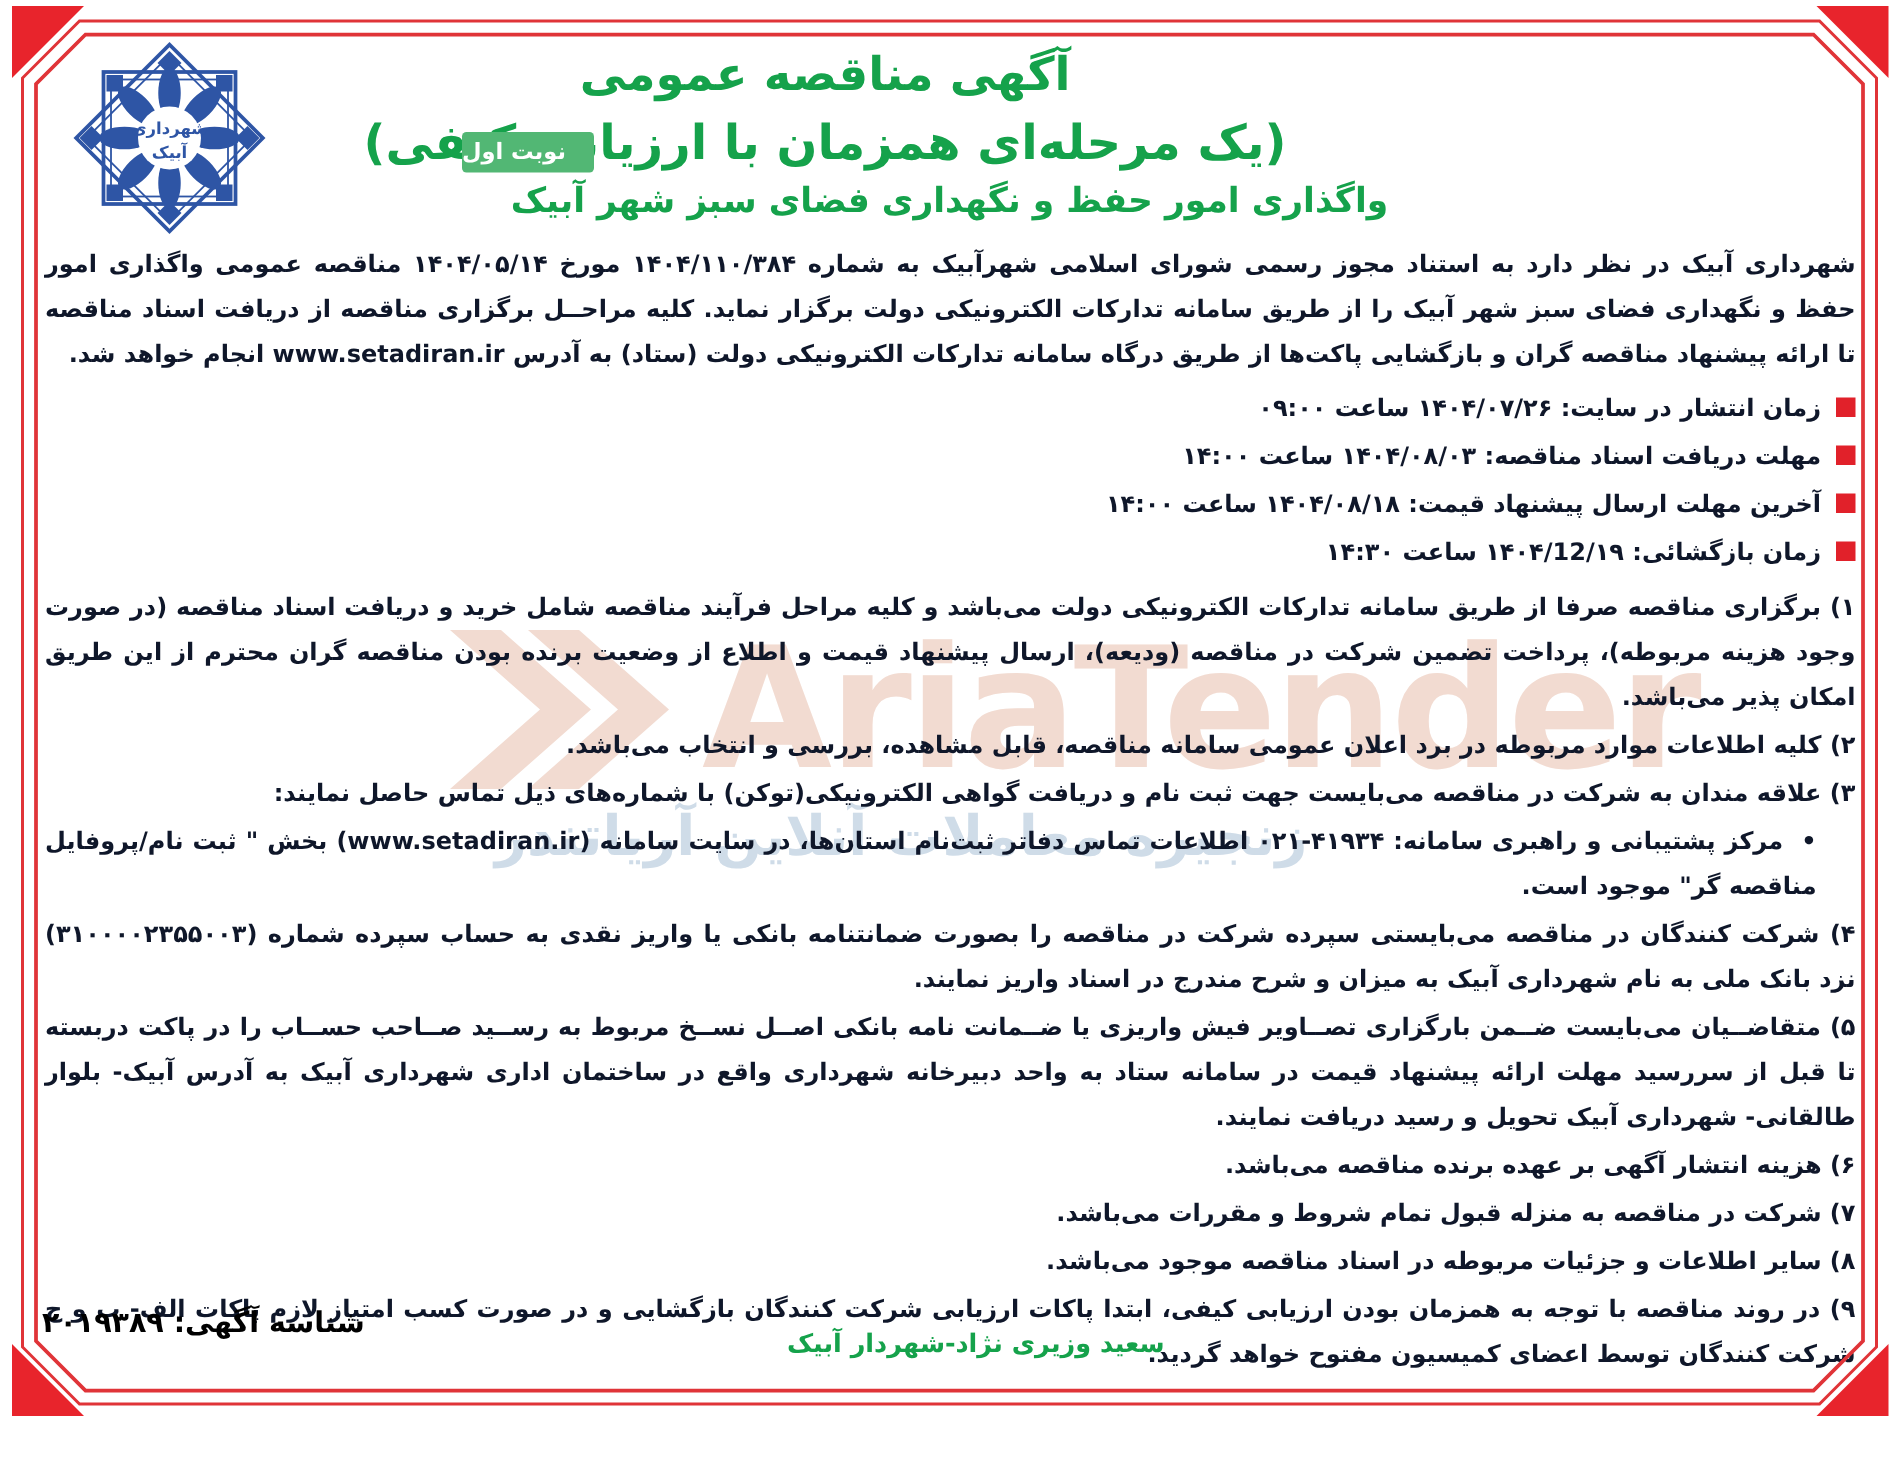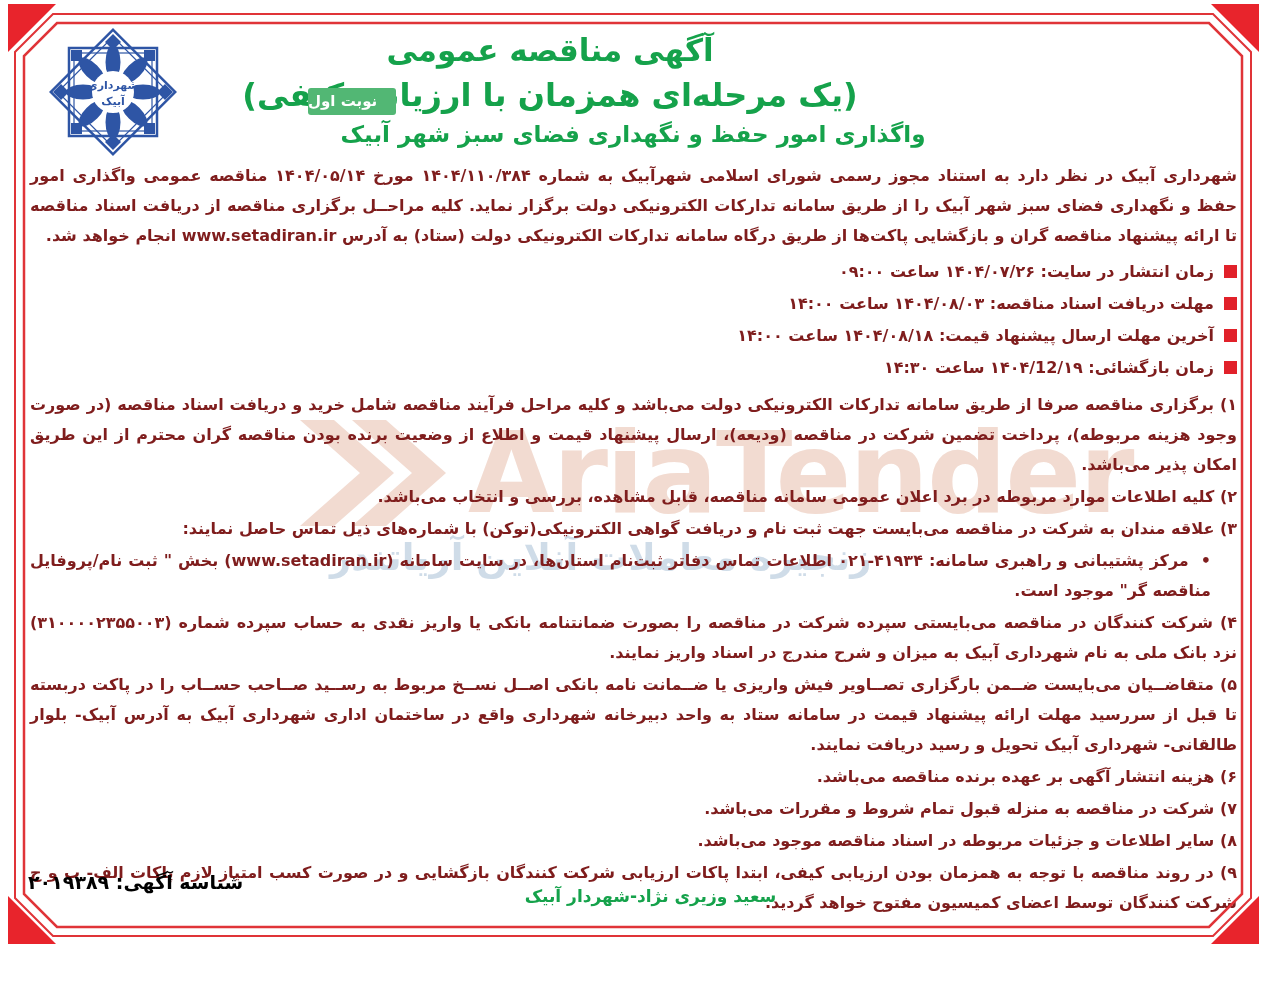--- a/index.html
+++ b/index.html
@@ -26,21 +26,21 @@
   .t2{top:76px;left:200px;width:700px;font-size:32px;}
   .t3{top:121px;left:133px;width:1000px;font-size:23px;}
   .badge{
     position:absolute;z-index:2;left:308px;top:88px;width:88px;height:27px;
     background:#52b774;border-radius:3px;color:#ffffff;font-size:15px;font-weight:bold;
     text-align:left;line-height:27px;
   }
   
   .content{
     position:absolute;z-index:2;top:161px;right:30px;left:30px;
-    color:#7f1d1d;font-size:16px;font-weight:bold;text-align:justify;line-height:30px;
+    color:#0f172a;font-size:16px;font-weight:bold;text-align:justify;line-height:30px;
   }
   .intro{margin:0 0 5px 0;}
   .sched{margin:0 0 6px 0;}
   .sitem{line-height:32px;white-space:nowrap;}
   .sq{display:inline-block;width:13px;height:13px;background:#e1212a;margin-left:10px;vertical-align:-1px;}
   .term{margin:0 0 2px 0;}
   .subnote{padding-right:26px;}
   .subnote::before{content:"\2022\00a0\00a0";}
   
   .adid{position:absolute;z-index:2;left:28px;top:871px;color:#000000;font-size:19px;font-weight:bold;direction:rtl;}

